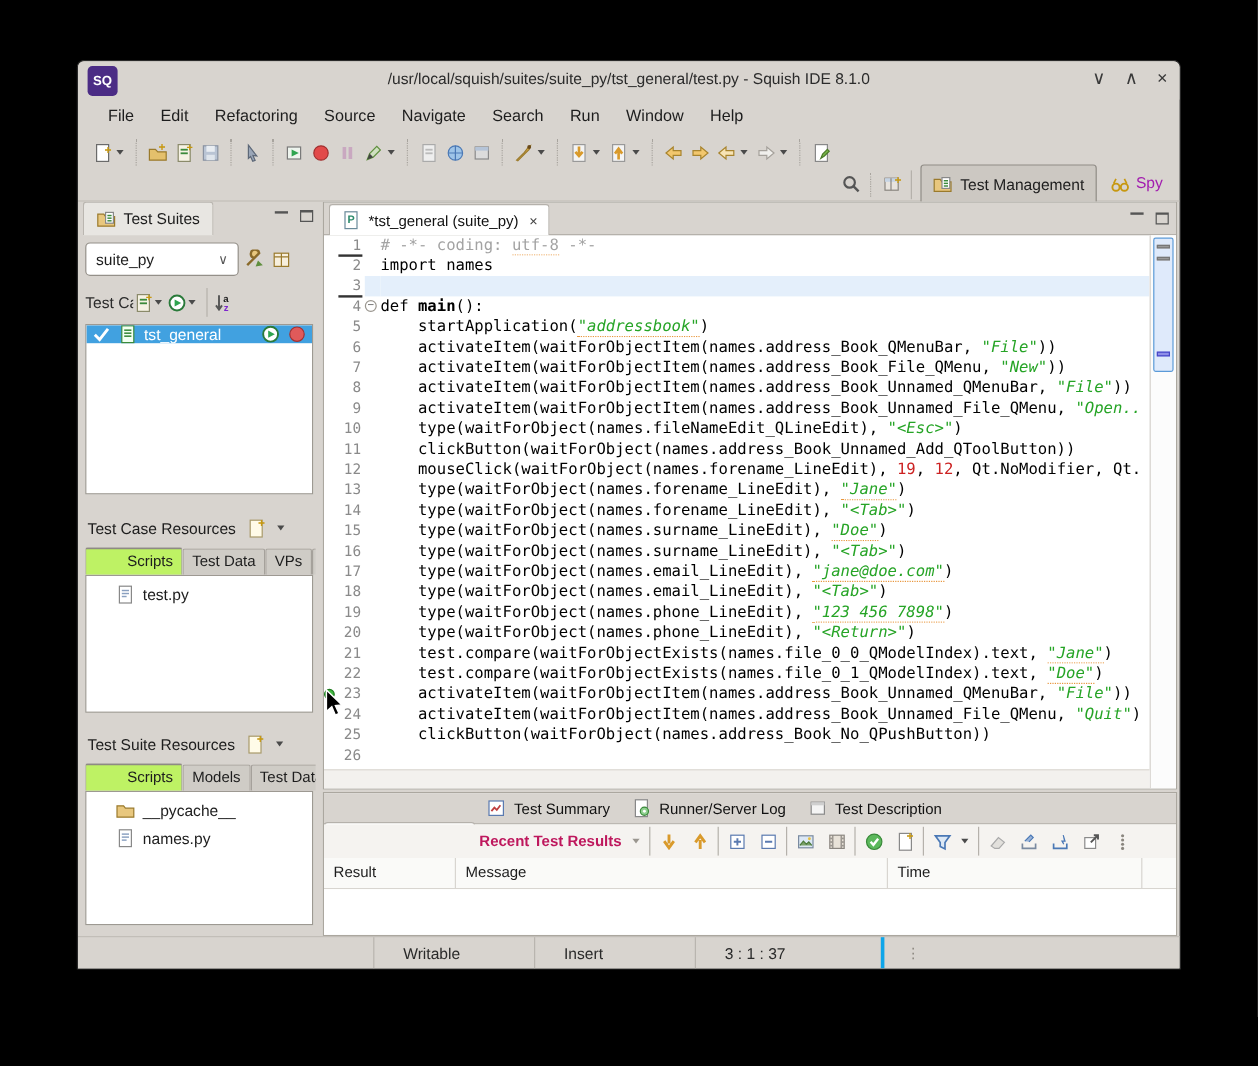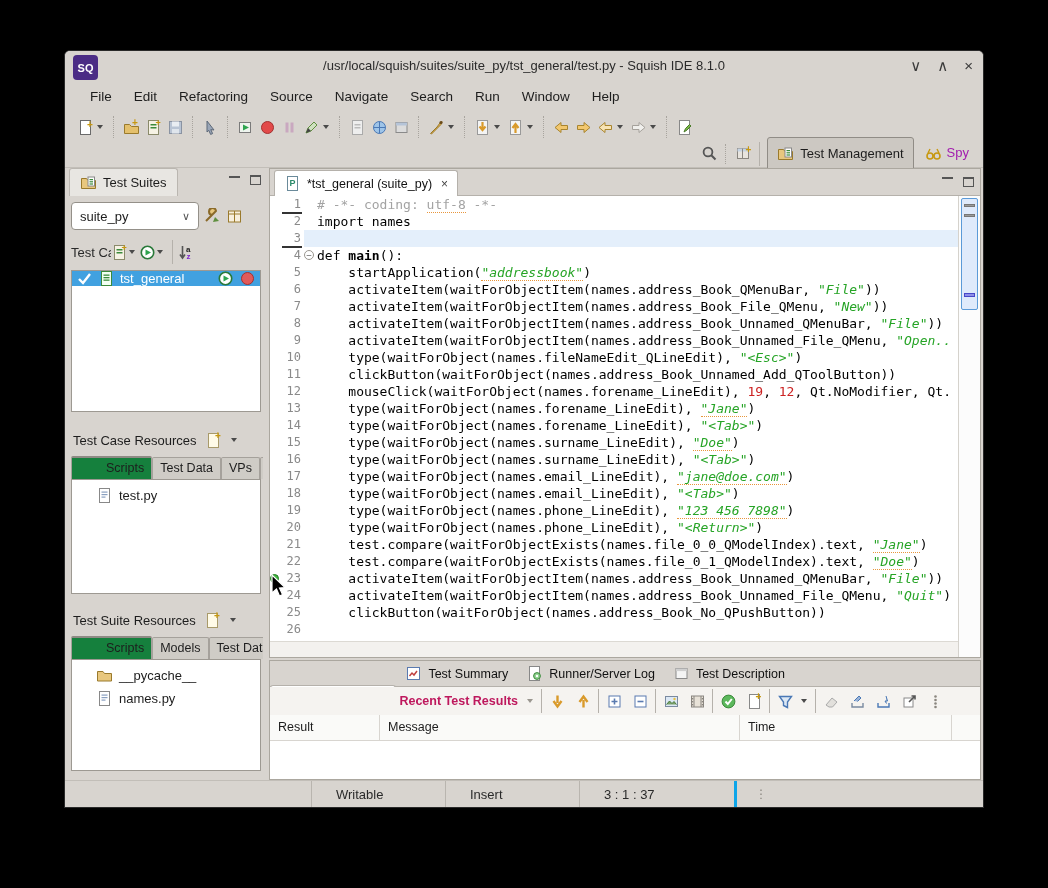--- a/index.html
+++ b/index.html
@@ -47,21 +47,21 @@
   .combo .chev{color:#555;font-size:11px;}
   .sec-toolbar{position:absolute;left:2px;top:70px;width:192px;height:28px;display:flex;align-items:center;font-size:13px;color:#2a2a2a;}
   .sec-label{width:40px;overflow:hidden;white-space:nowrap;}
   .suite-list{position:absolute;left:2px;top:102px;width:190px;height:142px;}
   .suite-row{height:15px;display:flex;align-items:center;gap:5px;padding:0 4px;font-size:13px;}
   .suite-row.sel{background:#41a1e0;color:#fff;}
   .suite-row .grow{flex:1;}
   .tabstrip{display:flex;height:25px;align-items:flex-end;overflow:hidden;}
   .rtab{font-size:12.5px;color:#1d1d1d;background:#cfccc6;border:1px solid #a5a19b;border-bottom:none;
     padding:3px 7px 4px;border-radius:2px 2px 0 0;white-space:nowrap;}
-  .rtab.active{background:#15803d;border-top:2px solid #8e8a84;padding-left:34px;}
+  .rtab.active{background:#bef264;border-top:2px solid #8e8a84;padding-left:34px;}
   .file-row{display:flex;align-items:center;gap:6px;font-size:13px;color:#1d1d1d;padding:3px 4px 3px 24px;}
   
   .editor{position:absolute;left:204px;top:117px;width:712px;height:490px;background:#fff;border:1px solid #aba79f;}
   .etabbar{position:absolute;left:0;top:0;width:100%;height:27px;background:#d8d4cf;border-bottom:1px solid #b5b1ab;}
   .etab{position:absolute;left:4px;top:1px;height:26px;background:#fff;border:1px solid #b5b1ab;border-bottom:none;
     border-radius:3px 3px 0 0;display:flex;align-items:center;gap:6px;padding:0 9px;font-size:12.5px;color:#111;}
   .etab .close{color:#444;font-size:12px;margin-left:3px;}
   .ebtns{position:absolute;right:6px;top:8px;display:flex;gap:10px;}
   .code-area{position:absolute;left:0;top:27px;right:22px;bottom:16px;overflow:hidden;
     font-family:"DejaVu Sans Mono","Liberation Mono",monospace;font-size:13px;line-height:17px;}

